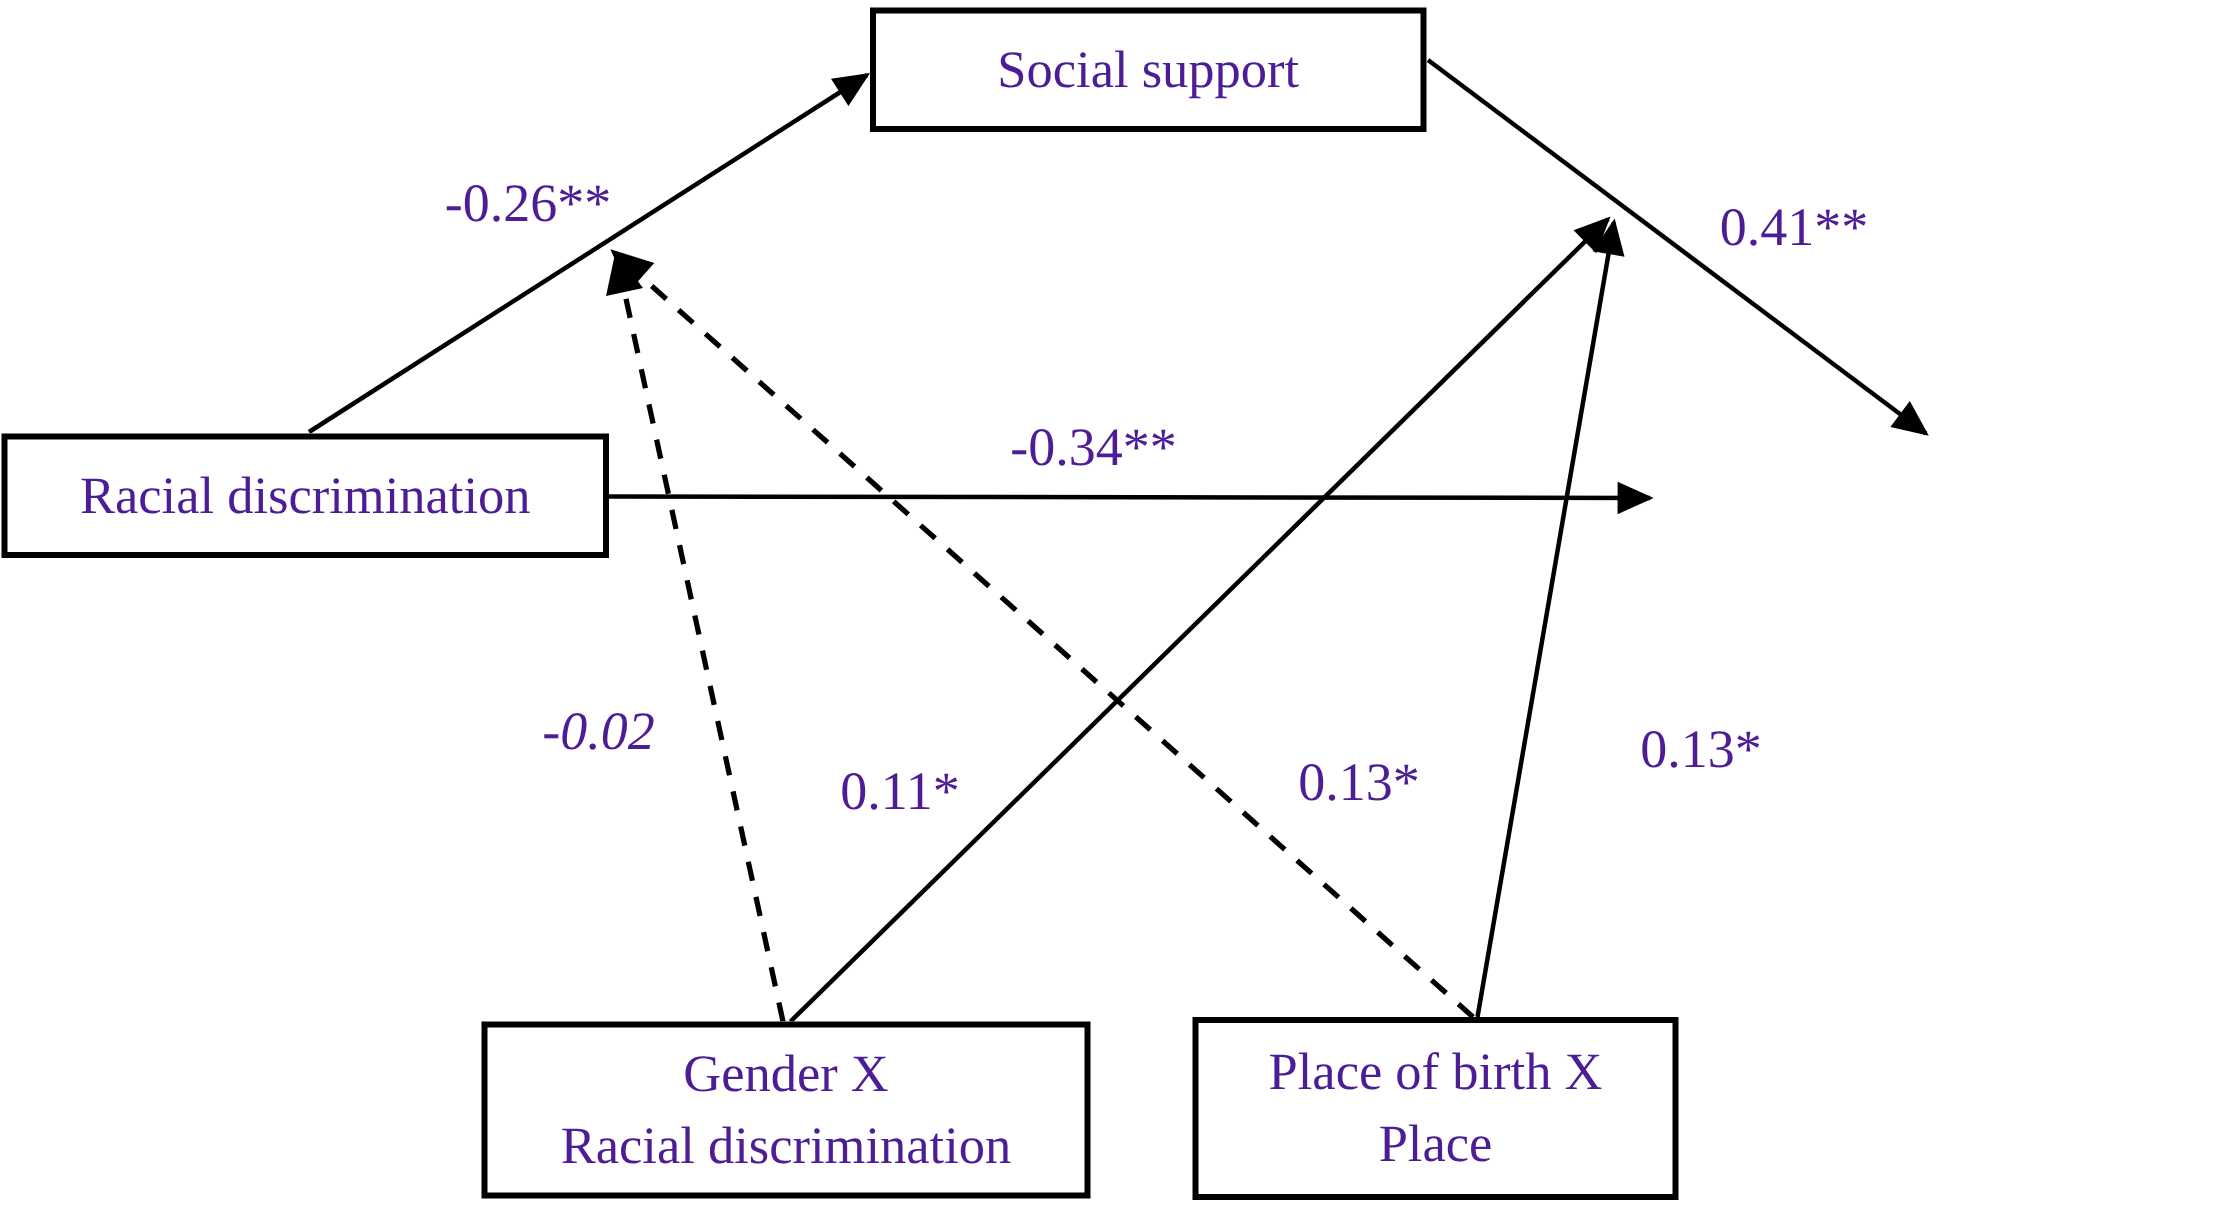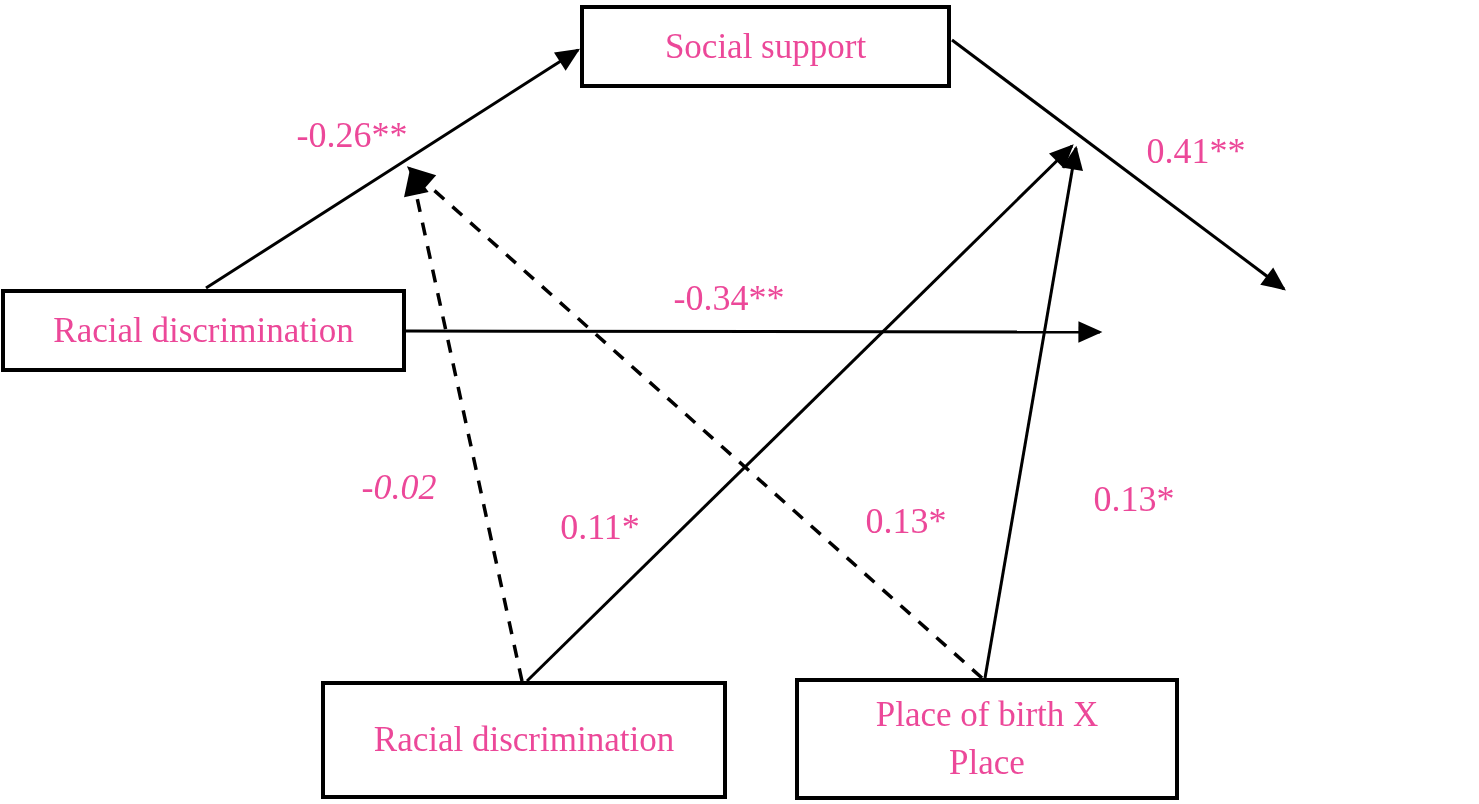--- a/index.html
+++ b/index.html
@@ -7,21 +7,21 @@
     padding: 0;
     background: #ffffff;
   }
   #stage {
     position: relative;
     width: 1479px;
     height: 804px;
     background: #ffffff;
     overflow: hidden;
     font-family: "Liberation Serif", "DejaVu Serif", serif;
-    color: #ec4899;
+    color: #4c1d95;
   }
   #lines {
     position: absolute;
     left: 0;
     top: 0;
   }
   .node {
     position: absolute;
     box-sizing: border-box;
     border: 4px solid #000000;
@@ -32,21 +32,21 @@
     justify-content: center;
     text-align: center;
     font-size: 35px;
     line-height: 48px;
     z-index: 2;
   }
   .node-social   { left: 580px;  top: 5px;   width: 371px; height: 83px;  }
   .node-racial   { left: 1px;    top: 289px; width: 405px; height: 83px;  }
   .node-life     { left: 1103px; top: 291px; width: 371px; height: 82px;  }
   .node-gender   { left: 321px;  top: 681px; width: 406px; height: 118px; }
-  .node-place    { left: 795px;  top: 678px; width: 384px; height: 122px; }
+  .node-place    { left: 795px;  top: 678px; width: 324px; height: 122px; }
   .edge-label {
     position: absolute;
     transform: translate(-50%, -50%);
     font-size: 36px;
     white-space: nowrap;
     z-index: 3;
   }
   .lbl-a   { left: 352px;  top: 135px; }
   .lbl-b   { left: 1196px; top: 151px; }
   .lbl-c   { left: 729px;  top: 298px; text-align: center; }
@@ -85,20 +85,21 @@
   <div class="node node-social">
     <span>Social support</span>
   </div>
 
   <div class="node node-racial">
     <span>Racial discrimination</span>
   </div>
 
 
   <div class="node node-gender">
+    <span>Gender X</span>
     <span>Racial discrimination</span>
   </div>
 
   <div class="node node-place">
     <span>Place of birth X</span>
     <span>Place</span>
   </div>
 
   <span class="edge-label lbl-a">-0.26**</span>
   <span class="edge-label lbl-b">0.41**</span>

